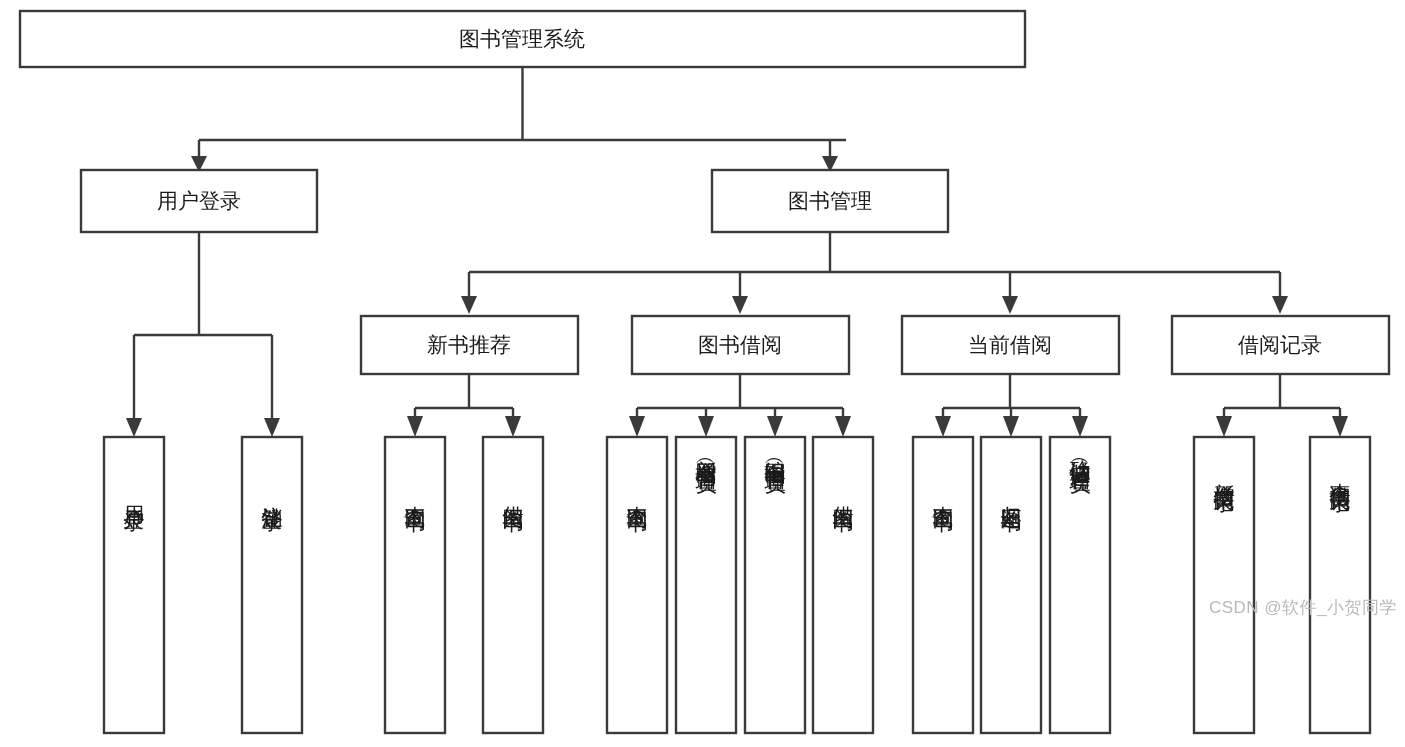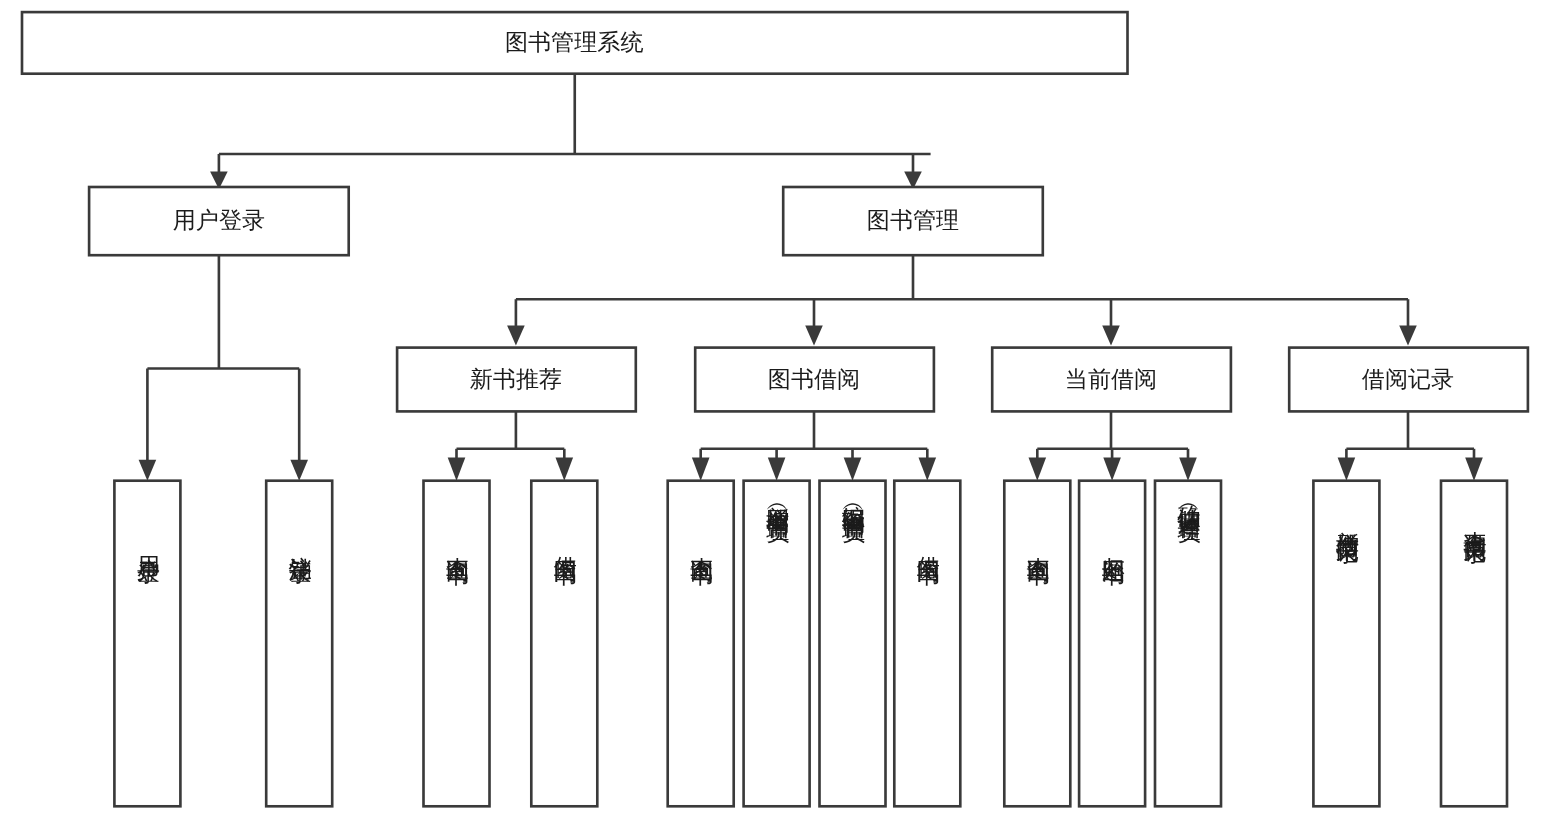--- a/index.html
+++ b/index.html
@@ -226,13 +226,14 @@
     <span class="vlabel">确认归还（管理员）</span>
   </div>
 
   <div class="vlabel-wrap" style="left:1194px; top:466px; width:60px; height:264px;">
     <span class="vlabel">新增借阅记录</span>
   </div>
   <div class="vlabel-wrap" style="left:1310px; top:466px; width:60px; height:264px;">
     <span class="vlabel">查询借阅记录</span>
   </div>
 
+  <div class="watermark">CSDN @软件_小贺同学</div>
 </div>
 
 </body></html>

